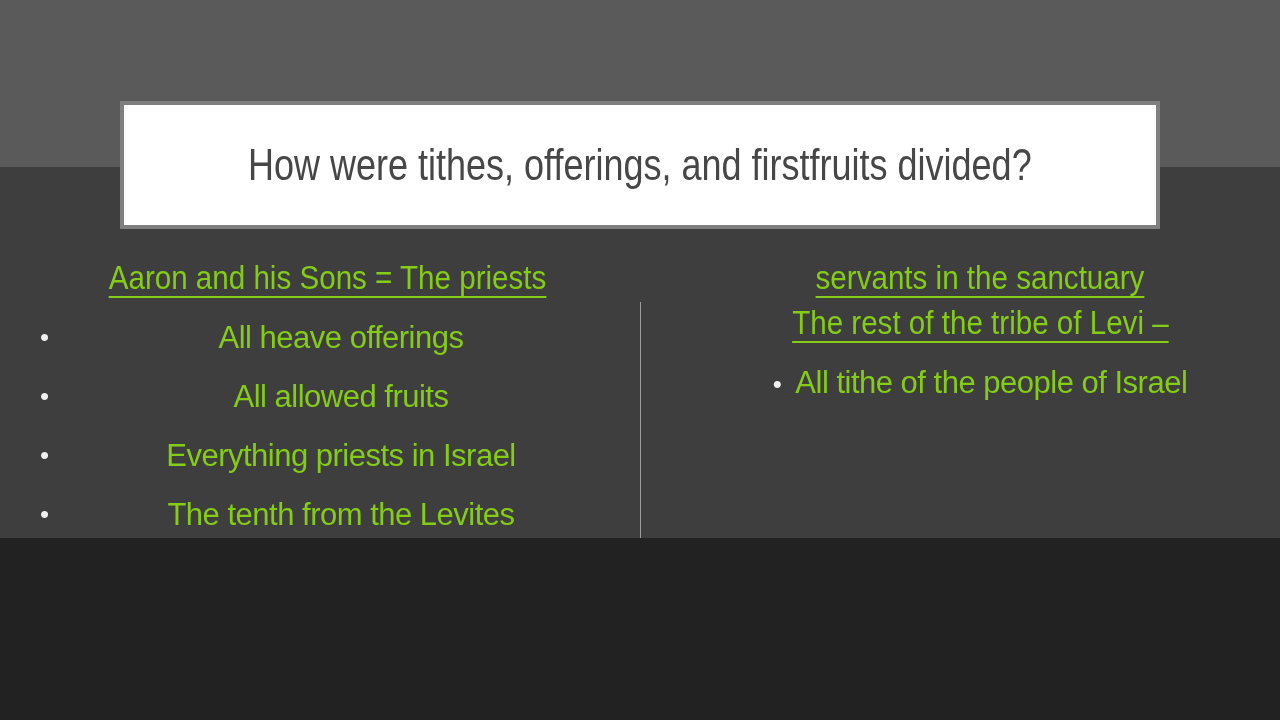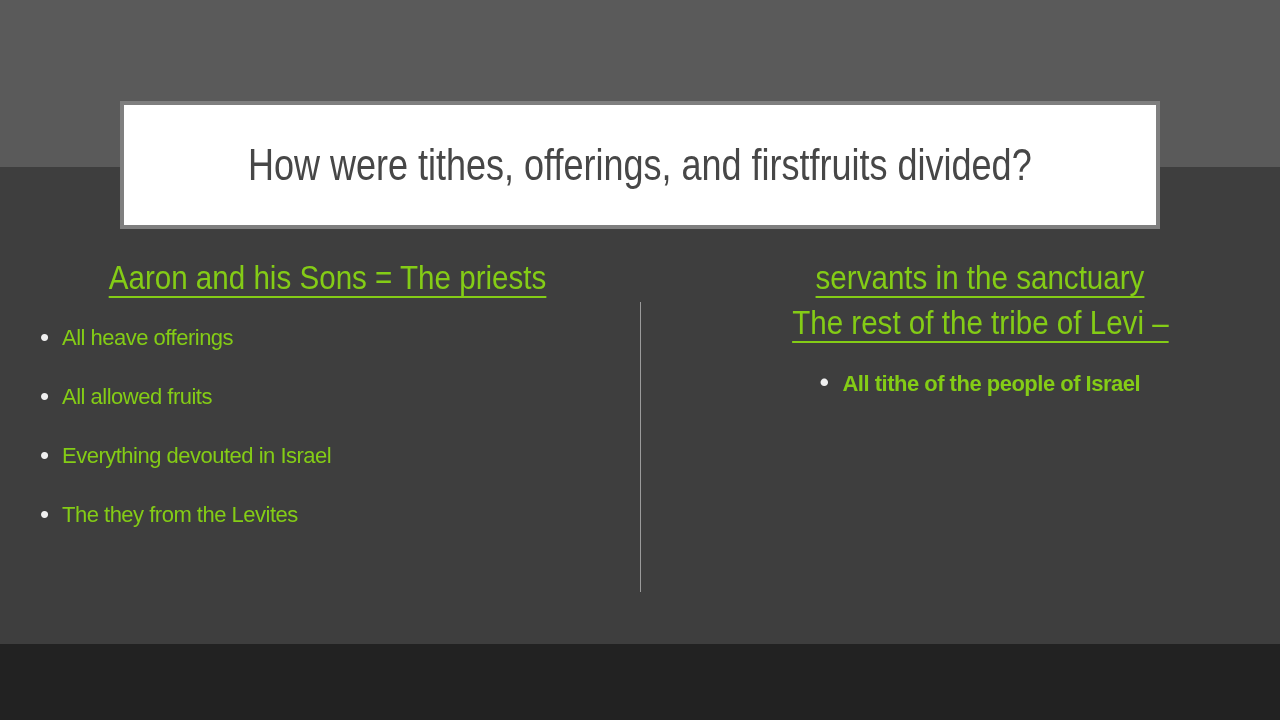--- a/index.html
+++ b/index.html
@@ -1,19 +1,19 @@
 <!DOCTYPE html>
 <html><head>
 <meta charset="utf-8">
 <style>
   html, body { margin: 0; padding: 0; background: #222; }
   .slide {
     position: relative;
     width: 1280px;
-    height: 644px;
+    height: 538px;
     background: #3e3e3e;
     overflow: hidden;
     font-family: "Liberation Sans", sans-serif;
   }
   .top-band {
     position: absolute;
     left: 0; top: 0;
     width: 1280px; height: 167px;
     background: #5a5a5a;
   }
@@ -57,37 +57,38 @@
     white-space: nowrap;
     transform: scaleX(0.87);
     transform-origin: center center;
     text-decoration: underline;
     text-underline-offset: 7px;
     text-decoration-thickness: 2px;
   }
   .bullets {
     list-style: none;
     margin: 0; padding: 0;
-    font-size: 22px;
+    font-size: 31px;
     line-height: 47px;
     letter-spacing: -0.5px;
+    text-align: center;
   }
   .bullets li {
     position: relative;
     padding-left: 26px;
     margin-bottom: 12px;
   }
   .bullets li::before {
     content: "\2022";
     position: absolute;
     left: 4px; top: 0;
     font-size: 26px;
     color: #f0f0f0;
   }
-  .bullets.centered li { padding-left: 0; font-weight: bold; }
+  .bullets.centered li { padding-left: 0; }
   .bullets.centered li::before {
     content: "\2022";
     position: static;
     display: inline-block;
     margin-right: 14px;
     font-size: 26px;
   }
   .divider {
     position: absolute;
     left: 640px; top: 302px;
@@ -106,22 +107,22 @@
     <span class="title-text">How were tithes, offerings, and firstfruits divided?</span>
   </div>
 
   <div class="column left">
     <div class="col-heading">
       <span class="cond">Aaron and his Sons = The priests</span>
     </div>
     <ul class="bullets">
       <li>All heave offerings</li>
       <li>All allowed fruits</li>
-      <li>Everything devouted in Israel</li>
-      <li>The they from the Levites</li>
+      <li>Everything priests in Israel</li>
+      <li>The tenth from the Levites</li>
     </ul>
   </div>
 
   <div class="divider"></div>
 
   <div class="column right">
     <div class="col-heading">
       <span class="heading-line">
         <span class="cond">servants in the sanctuary</span>
       </span>

